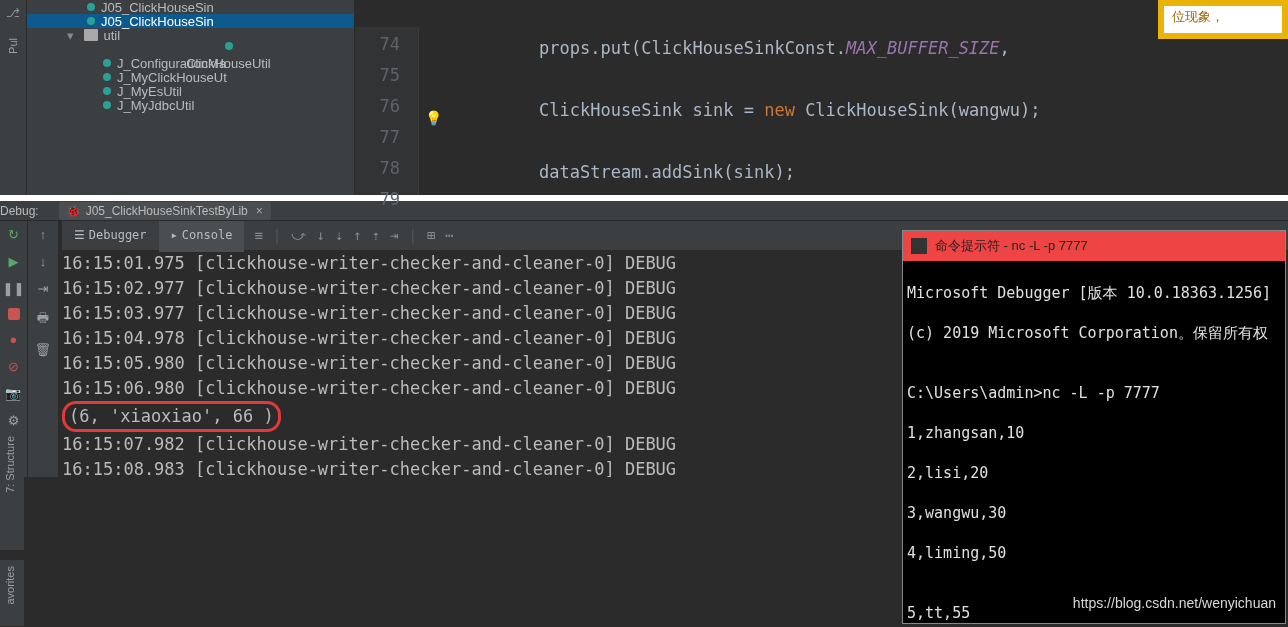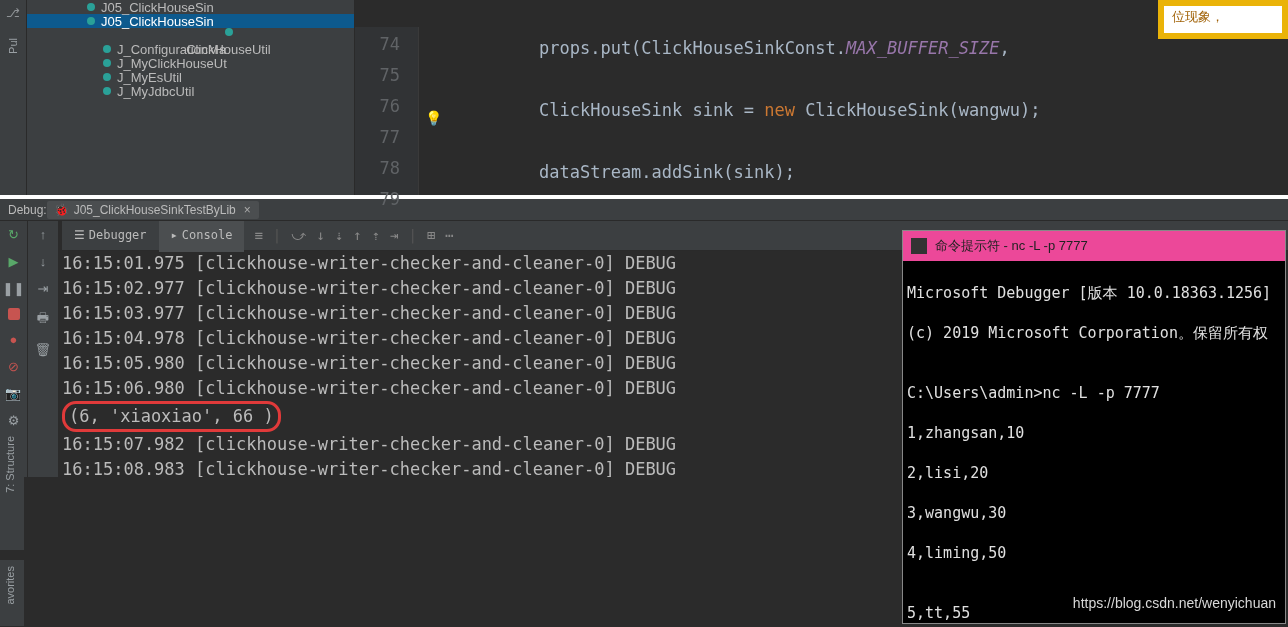--- a/index.html
+++ b/index.html
@@ -16,37 +16,37 @@
 .foldericon { width: 14px; height: 12px; background: #a8a8a8; display: inline-block; border-radius: 1px; }
 .editor { flex: 1; display: flex; background: #2b2b2b; position: relative; }
 .gutter { width: 64px; background: #313335; text-align: right; color: #606366; font-family: Consolas, monospace; font-size: 17px; line-height: 31px; padding-right: 18px; padding-top: 2px; border-right: 1px solid #3a3a3a; margin-top: 27px; }
 .code { flex: 1; font-family: Consolas, monospace; font-size: 17px; line-height: 31px; padding-left: 120px; padding-top: 2px; white-space: pre; }
 .kw { color: #cc7832; }
 .str { color: #6a8759; }
 .const { color: #9876aa; font-style: italic; }
 .param { color: #808080; }
 .bulb { position: absolute; left: 70px; top: 110px; color: #f5c449; font-size: 14px; }
 .tooltip { position: absolute; right: 0; top: 0; width: 130px; height: 39px; background: #fff; color: #a16207; font-size: 13px; padding: 2px 8px; border: 6px solid #eab308; }
-.debugbar { height: 26px; background: #3c3f41; border-top: 4px solid #ffffff; border-bottom: 1px solid #2a2a2a; display: flex; align-items: center; font-size: 12px; color: #bbb; padding-left: 8px; gap: 0; }
+.debugbar { height: 26px; background: #3c3f41; border-top: 6px solid #ffffff; border-bottom: 1px solid #2a2a2a; display: flex; align-items: center; font-size: 12px; color: #bbb; padding-left: 0; gap: 20px; }
 .debugbar .tabitem { display: flex; align-items: center; gap: 4px; padding: 2px 8px; background: #4b4e50; border-radius: 2px; }
 .debugbar .bug { color: #6aab53; }
 .lower { display: flex; height: 256px; }
 .debugleft { width: 28px; background: #3c3f41; border-right: 1px solid #2a2a2a; display: flex; flex-direction: column; align-items: center; padding-top: 6px; gap: 12px; font-size: 13px; color: #9aa0a4; }
 .debugleft .green { color: #59a869; }
 .debugleft .red { color: #c75450; }
 .debugleft .redfill { width: 12px; height: 12px; background: #c75450; border-radius: 2px; }
 .arrowcol { width: 30px; background: #3c3f41; display: flex; flex-direction: column; align-items: center; padding-top: 6px; gap: 12px; font-size: 13px; color: #9aa0a4; }
 .consoleout { flex: 1; background: #2b2b2b; font-family: Consolas, monospace; font-size: 17px; line-height: 25px; color: #bbbbbb; overflow: hidden; padding-left: 4px; position: relative; }
 .tabs { height: 30px; background: #3c3f41; border-bottom: 1px solid #2a2a2a; display: flex; align-items: center; font-size: 12px; color: #bbb; }
 .tabs .t { padding: 4px 12px; cursor: pointer; display: flex; align-items: center; gap: 4px; }
 .tabs .t.active { background: #4b4e50; }
 .tabs .tbicons { display: flex; gap: 10px; padding: 0 10px; color: #888; font-size: 14px; }
 .redbox { border: 3px solid #e03a3a; border-radius: 14px; display: inline-block; padding: 0 4px; }
 .cmdwin { position: absolute; right: 2px; top: 230px; width: 384px; height: 394px; background: #000; color: #e0e0e0; font-family: "SimSun", Consolas, monospace; font-size: 15px; line-height: 20px; border: 1px solid #888; }
-.cmdtitle { height: 30px; background: #ec4899; color: #222; display: flex; align-items: center; gap: 8px; padding: 0 8px; font-size: 13px; font-family: "Microsoft YaHei", sans-serif; }
+.cmdtitle { height: 30px; background: #ef4444; color: #222; display: flex; align-items: center; gap: 8px; padding: 0 8px; font-size: 13px; font-family: "Microsoft YaHei", sans-serif; }
 .cmdico { width: 16px; height: 16px; background: #333; display: inline-block; }
 .cmdbody { padding: 2px 4px; white-space: pre; }
 .watermark { position: absolute; right: 12px; bottom: 16px; color: #d8d8d8; font-size: 14px; font-family: Arial, sans-serif; }
 .vtab { position: absolute; left: 0; bottom: 0; width: 24px; background: #3c3f41; }
 .vtab .vt { writing-mode: vertical-rl; transform: rotate(180deg); font-size: 11px; color: #9aa0a4; padding: 6px 4px; }
 .ico { display: inline-block; }
 </style>
 </head>
 <body>
 
@@ -56,20 +56,24 @@
     <span class="vtext">Pul</span>
   </div>
   <div class="tree" id="tree">
       <div class="tree-row">
         <span class="dot"></span>
         <span>J05_ClickHouseSin</span>
       </div>
       <div class="tree-row sel">
         <span class="dot"></span>
         <span>J05_ClickHouseSin</span>
+      </div>
+      <div class="tree-row folder" style="padding-left: 40px;">
+        <span class="foldericon"></span>
+        <span>util</span>
       </div>
       <div class="tree-row" style="padding-left: 76px; flex-direction: column;">
         <span class="dot"></span>
         <span>ClickHouseUtil</span>
       </div>
       <div class="tree-row" style="padding-left: 76px;">
         <span class="dot"></span>
         <span>J_ConfigurationMa</span>
       </div>
       <div class="tree-row" style="padding-left: 76px;">

